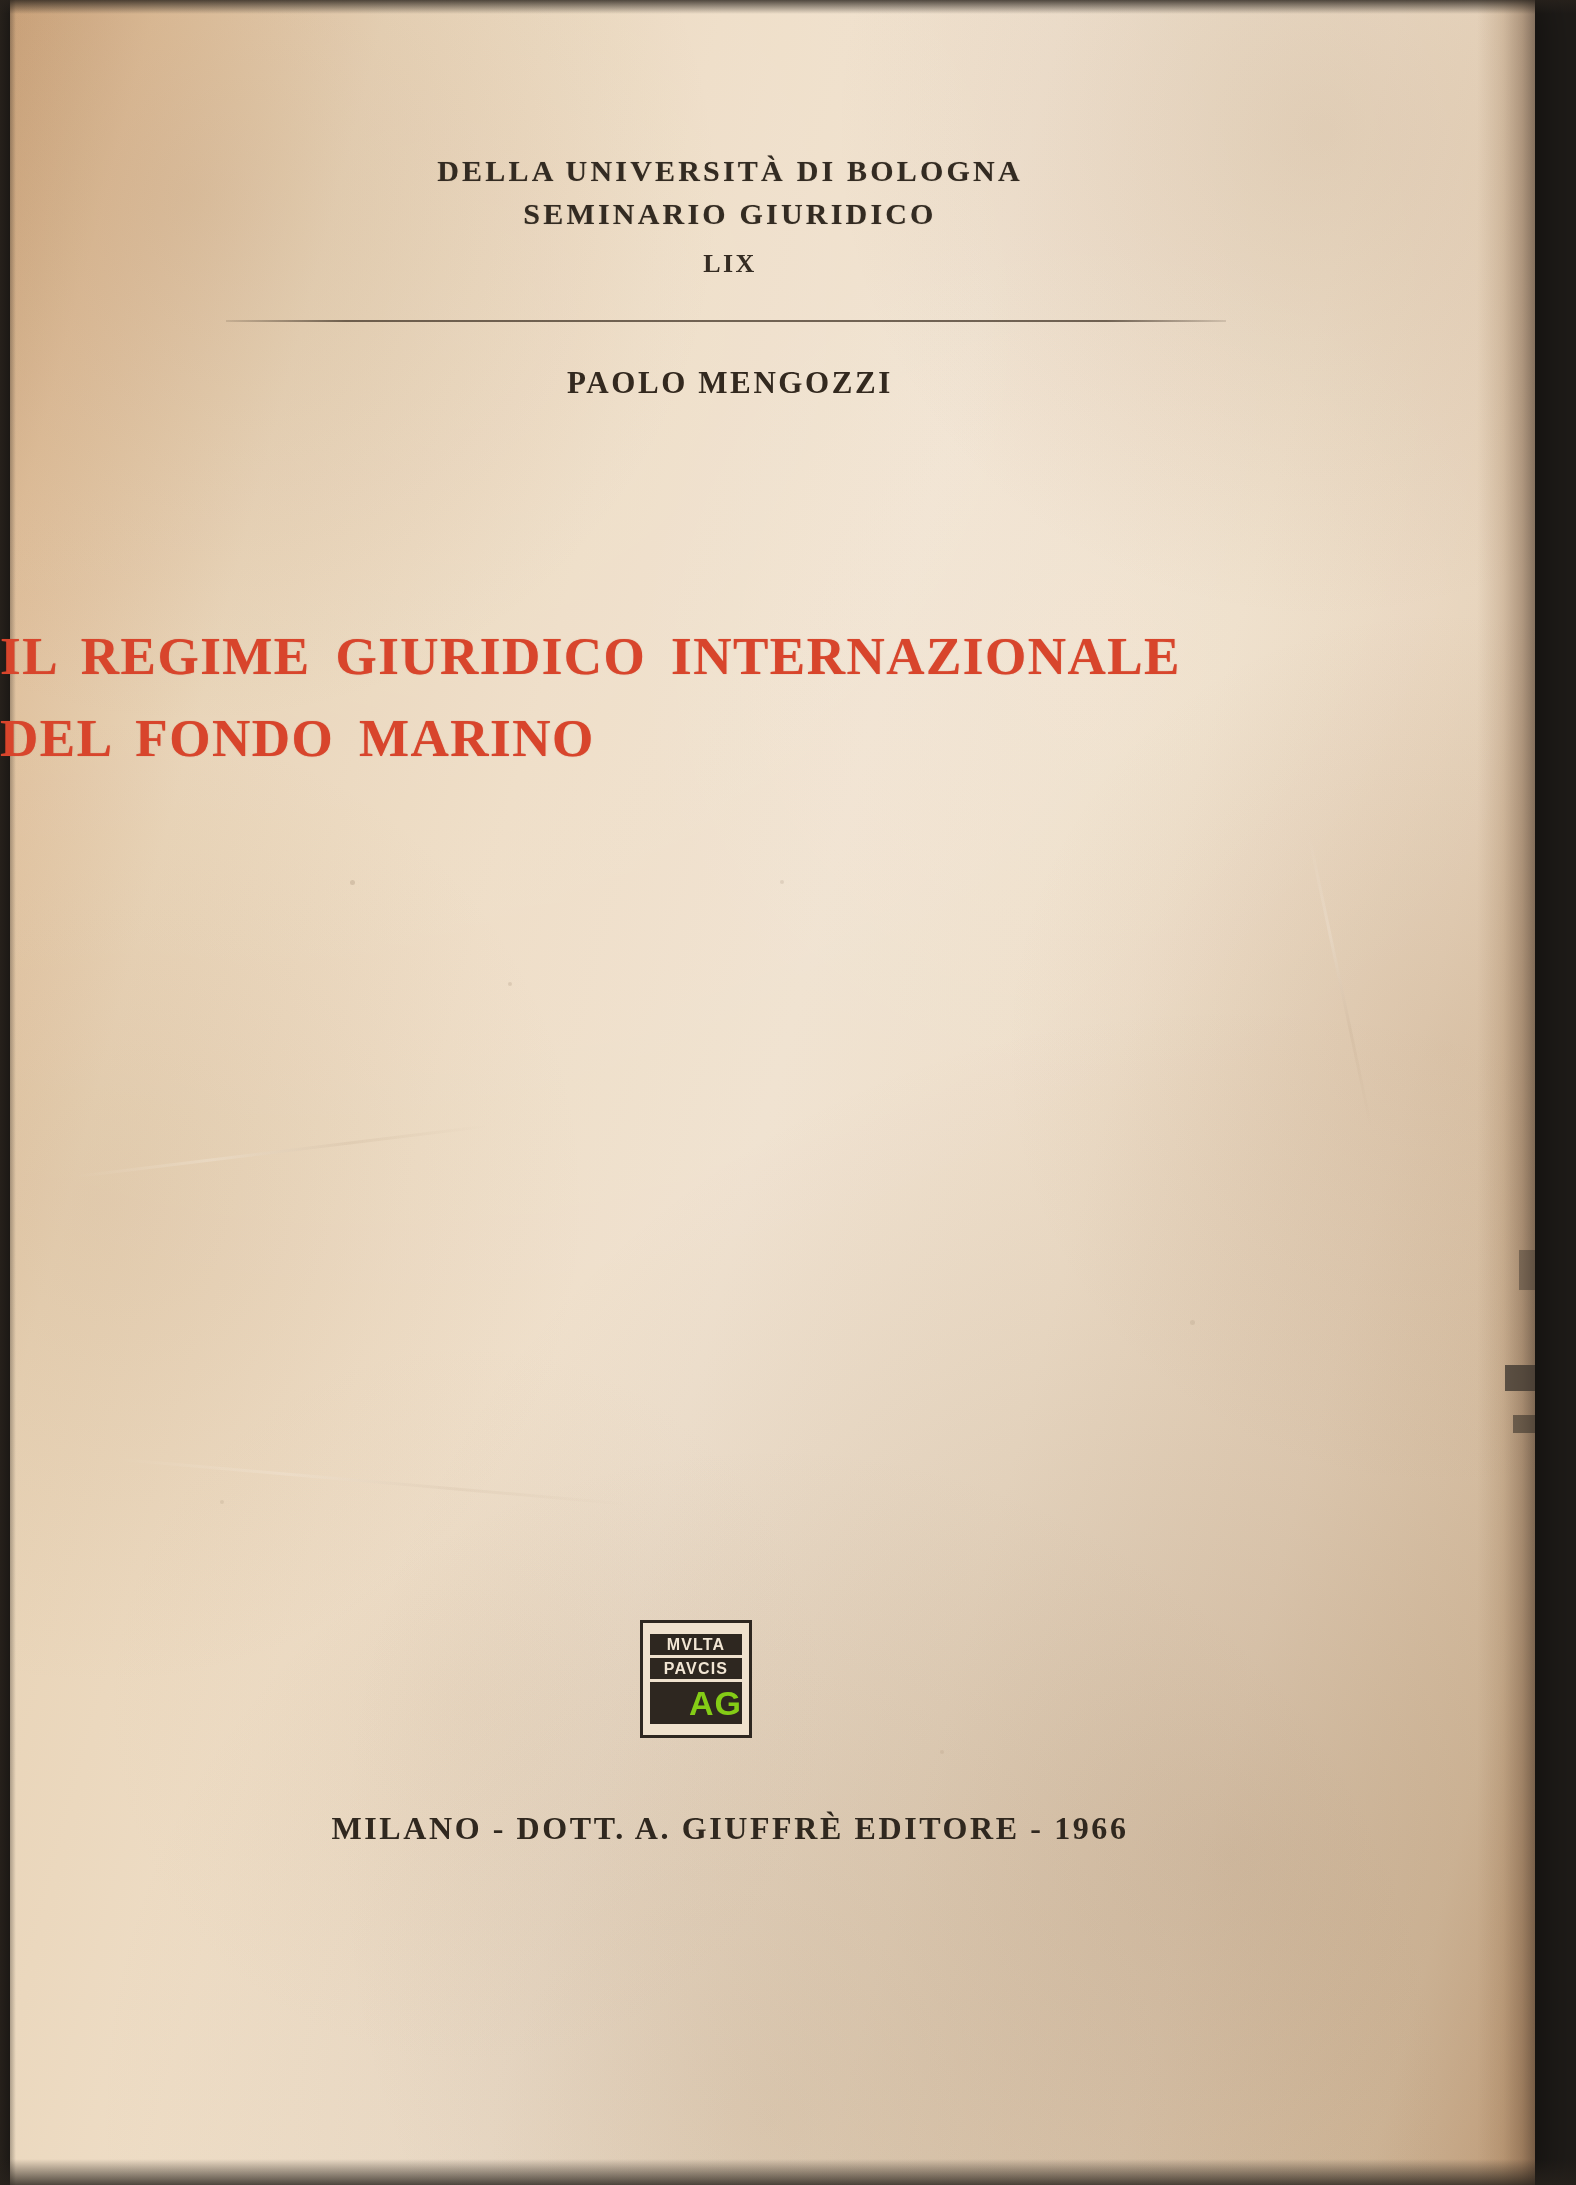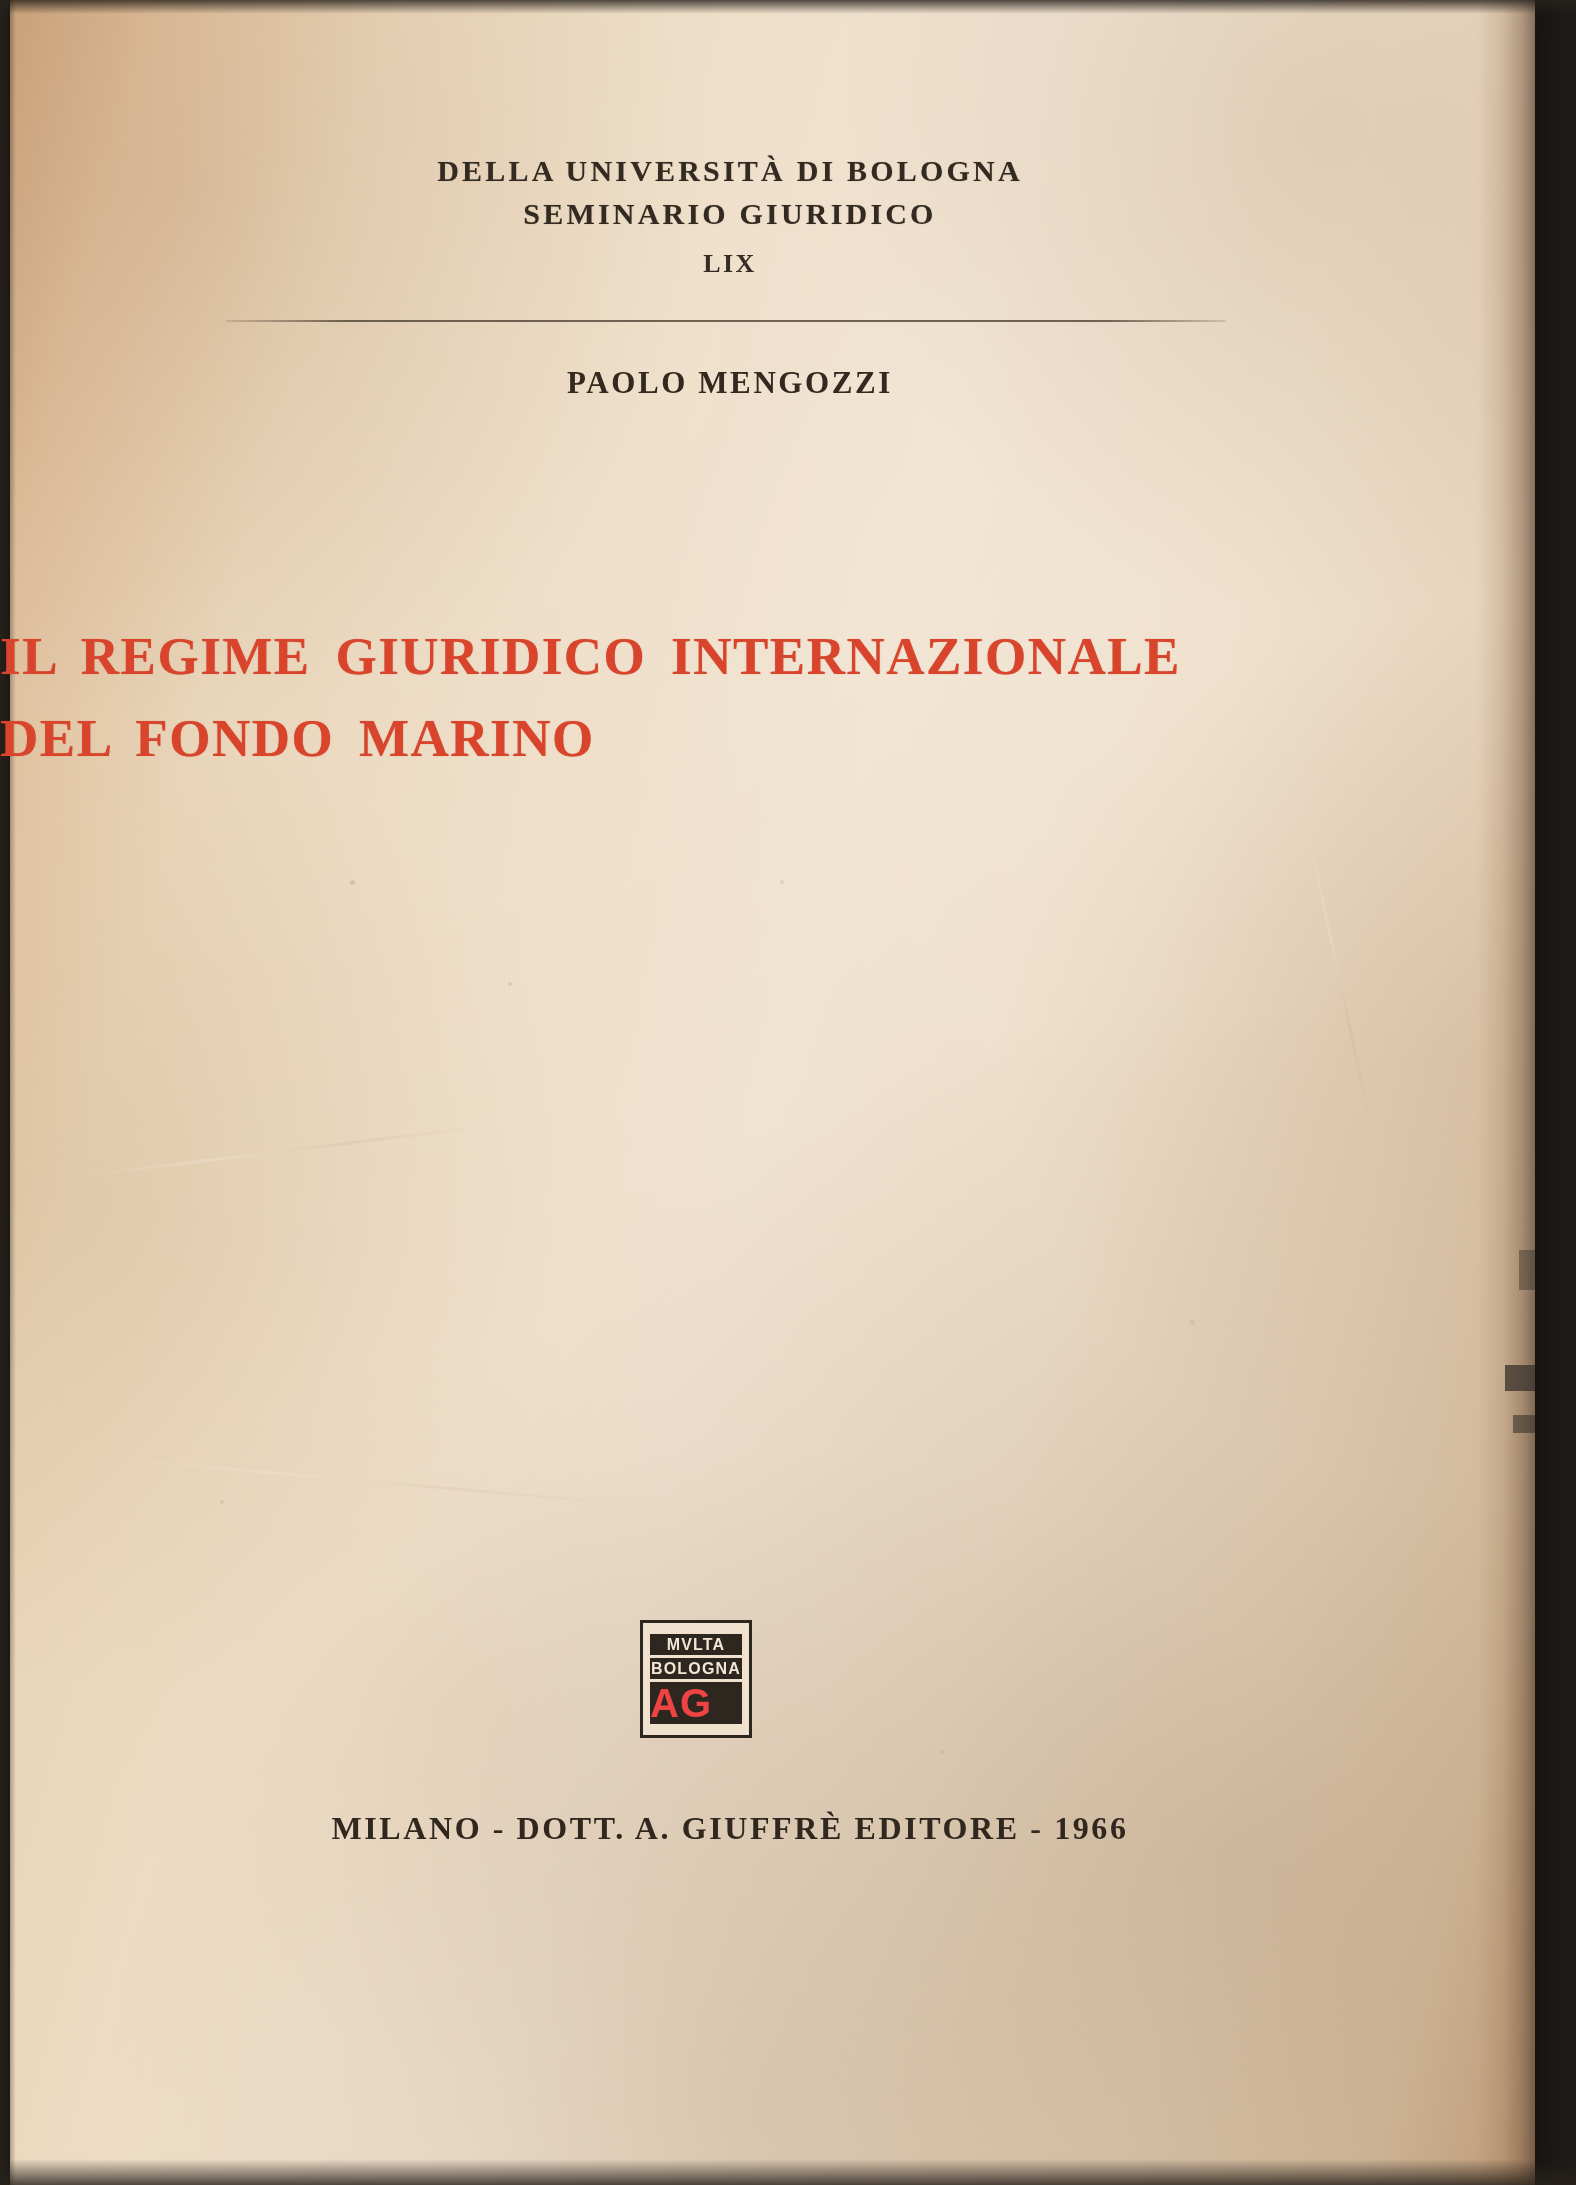--- a/index.html
+++ b/index.html
@@ -202,27 +202,27 @@
     letter-spacing: 1.2px;
     color: #f2e6d4;
     background: #2e2720;
     width: 92px;
     text-align: center;
     line-height: 21px;
     margin-bottom: 3px;
   }
   .logo-ag {
     font-family: "Liberation Sans", sans-serif;
-    font-size: 40px;
+    font-size: 34px;
     font-weight: bold;
     letter-spacing: 1px;
-    color: #ef4444;
+    color: #84cc16;
     background: #2e2720;
     width: 92px;
-    text-align: left;
+    text-align: right;
     line-height: 42px;
   }
 
   .imprint {
     position: absolute;
     left: 0;
     top: 1810px;
     width: 1460px;
     text-align: center;
     font-family: "Liberation Serif", serif;
@@ -270,21 +270,21 @@
     <div class="author">PAOLO MENGOZZI</div>
 
     <div class="title-block">
       <div class="title-line">IL REGIME GIURIDICO INTERNAZIONALE</div>
       <div class="title-line">DEL FONDO MARINO</div>
     </div>
 
     <div class="logo">
       <div class="logo-inner">
         <div class="logo-word">MVLTA</div>
-        <div class="logo-word">BOLOGNA</div>
+        <div class="logo-word">PAVCIS</div>
         <div class="logo-ag">AG</div>
       </div>
     </div>
 
     <div class="imprint">MILANO - DOTT. A. GIUFFRÈ EDITORE - 1966</div>
 
   </div>
 
   <div class="left-dark"></div>
   <div class="top-dark"></div>

